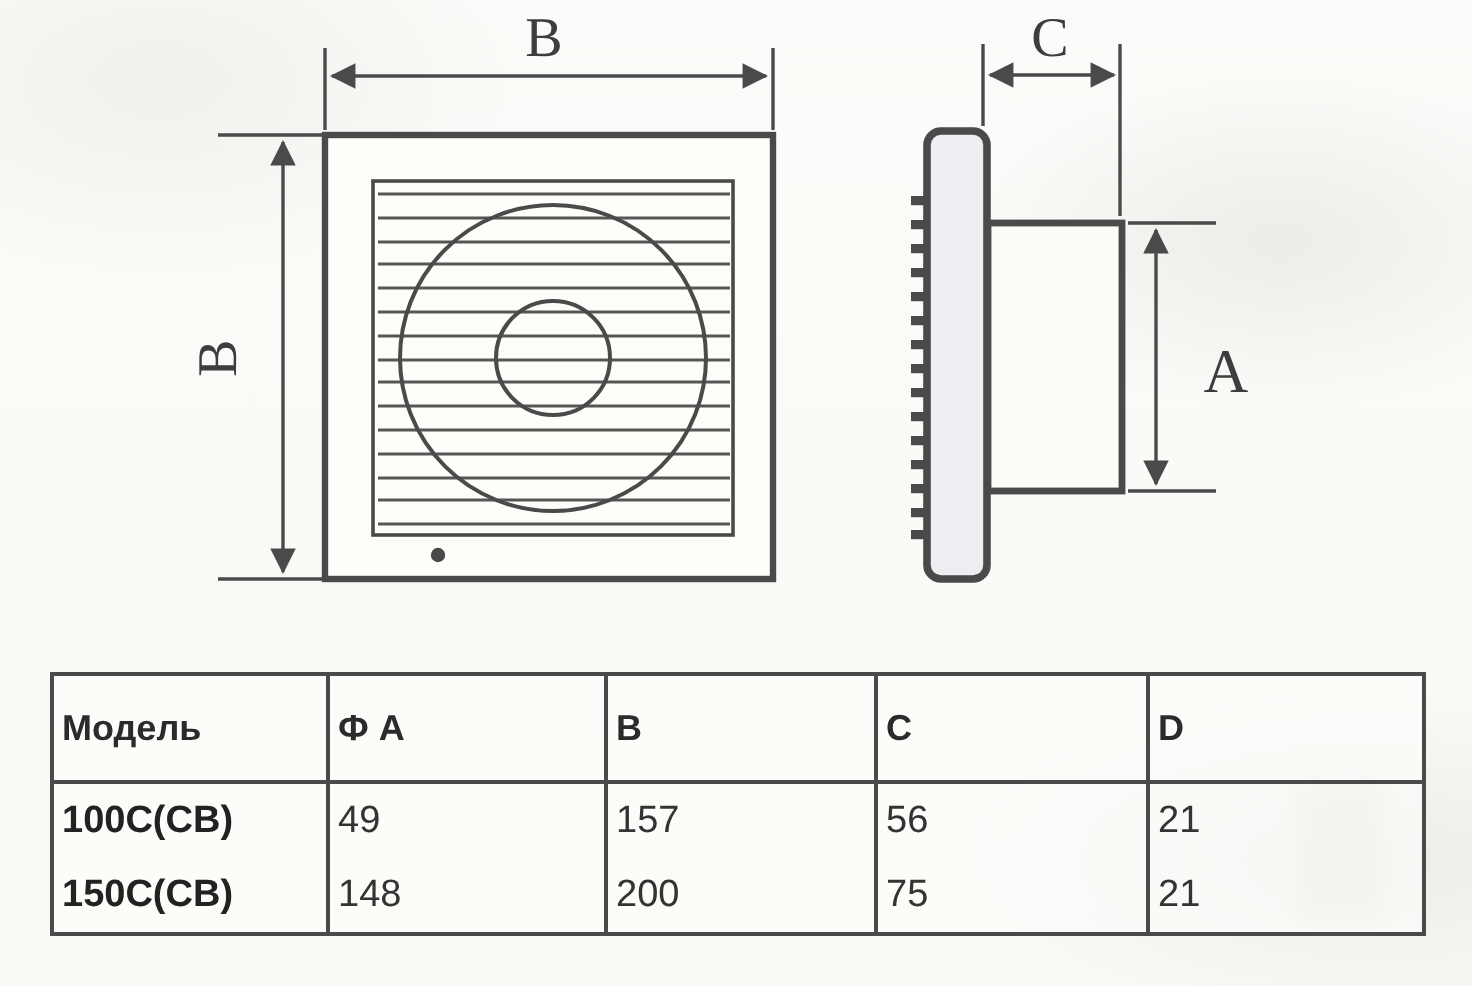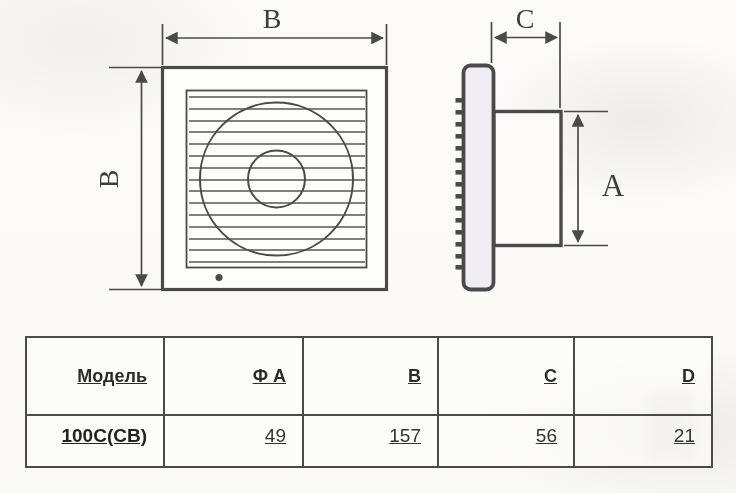--- a/index.html
+++ b/index.html
@@ -19,24 +19,23 @@
 
   
   .spec-table-wrap{position:absolute;left:25px;top:336px;}
   table.spec{
     border-collapse:collapse;table-layout:fixed;
     width:686px;height:132px;
     border:2.5px solid #4a4a4a;
     background:rgba(253,253,251,.6);
   }
   table.spec th, table.spec td{
-    padding:16px;text-align:right;vertical-align:middle;
+    padding:4px;text-align:left;vertical-align:middle;
     border-left:2px solid #4a4a4a;
     font-family:"Liberation Sans",sans-serif;
-    text-decoration:underline;
   }
   table.spec th:first-child, table.spec td:first-child{border-left:none;}
   table.spec thead th{
     height:44px;font-size:18px;font-weight:700;color:#2b2b2b;
     border-bottom:2.5px solid #4a4a4a;
   }
   table.spec tbody td{height:27px;font-size:19px;color:#333;margin-left:32px;}
   table.spec tbody tr:first-child td{padding-top:5px;}
   table.spec tbody td.model{font-weight:700;color:#222;font-size:19px;}
   .scan-smudge{
@@ -158,16 +157,23 @@
         </tr>
       </thead>
       <tbody>
         <tr>
           <td class="model">100C(CB)</td>
           <td>49</td>
           <td>157</td>
           <td>56</td>
           <td>21</td>
         </tr>
+        <tr>
+          <td class="model">150C(CB)</td>
+          <td>148</td>
+          <td>200</td>
+          <td>75</td>
+          <td>21</td>
+        </tr>
       </tbody>
     </table>
   </div>
 </div>
 
 </body></html>

